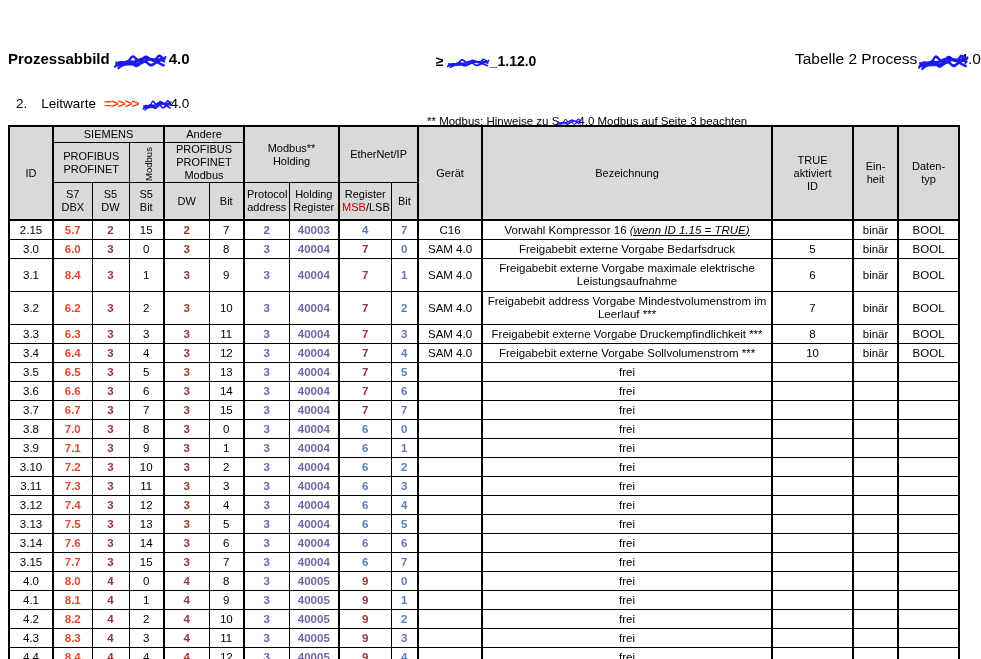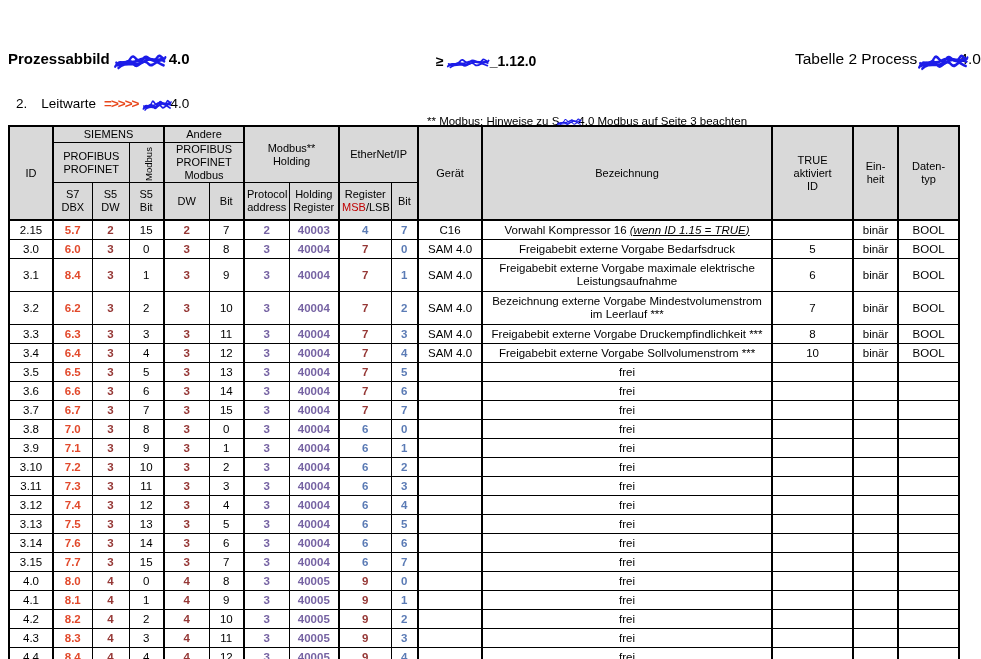--- a/index.html
+++ b/index.html
@@ -278,21 +278,21 @@
         <td class="c-dbx gb">6.2</td>
         <td class="c-dw">3</td>
         <td>2</td>
         <td class="c-dw gb">3</td>
         <td>10</td>
         <td class="c-mod gb">3</td>
         <td class="c-mod">40004</td>
         <td class="c-msb gb">7</td>
         <td class="c-bit">2</td>
         <td class="gb">SAM 4.0</td>
-        <td class="bez gb">Bezeichnung externe Vorgabe Mindestvolumenstrom im Leerlauf ***</td>
+        <td class="bez gb">Freigabebit address Vorgabe Mindestvolumenstrom im Leerlauf ***</td>
         <td class="gb">7</td>
         <td class="gb">binär</td>
         <td class="gb">BOOL</td>
       </tr>
       <tr>
         <td>3.3</td>
         <td class="c-dbx gb">6.3</td>
         <td class="c-dw">3</td>
         <td>3</td>
         <td class="c-dw gb">3</td>

